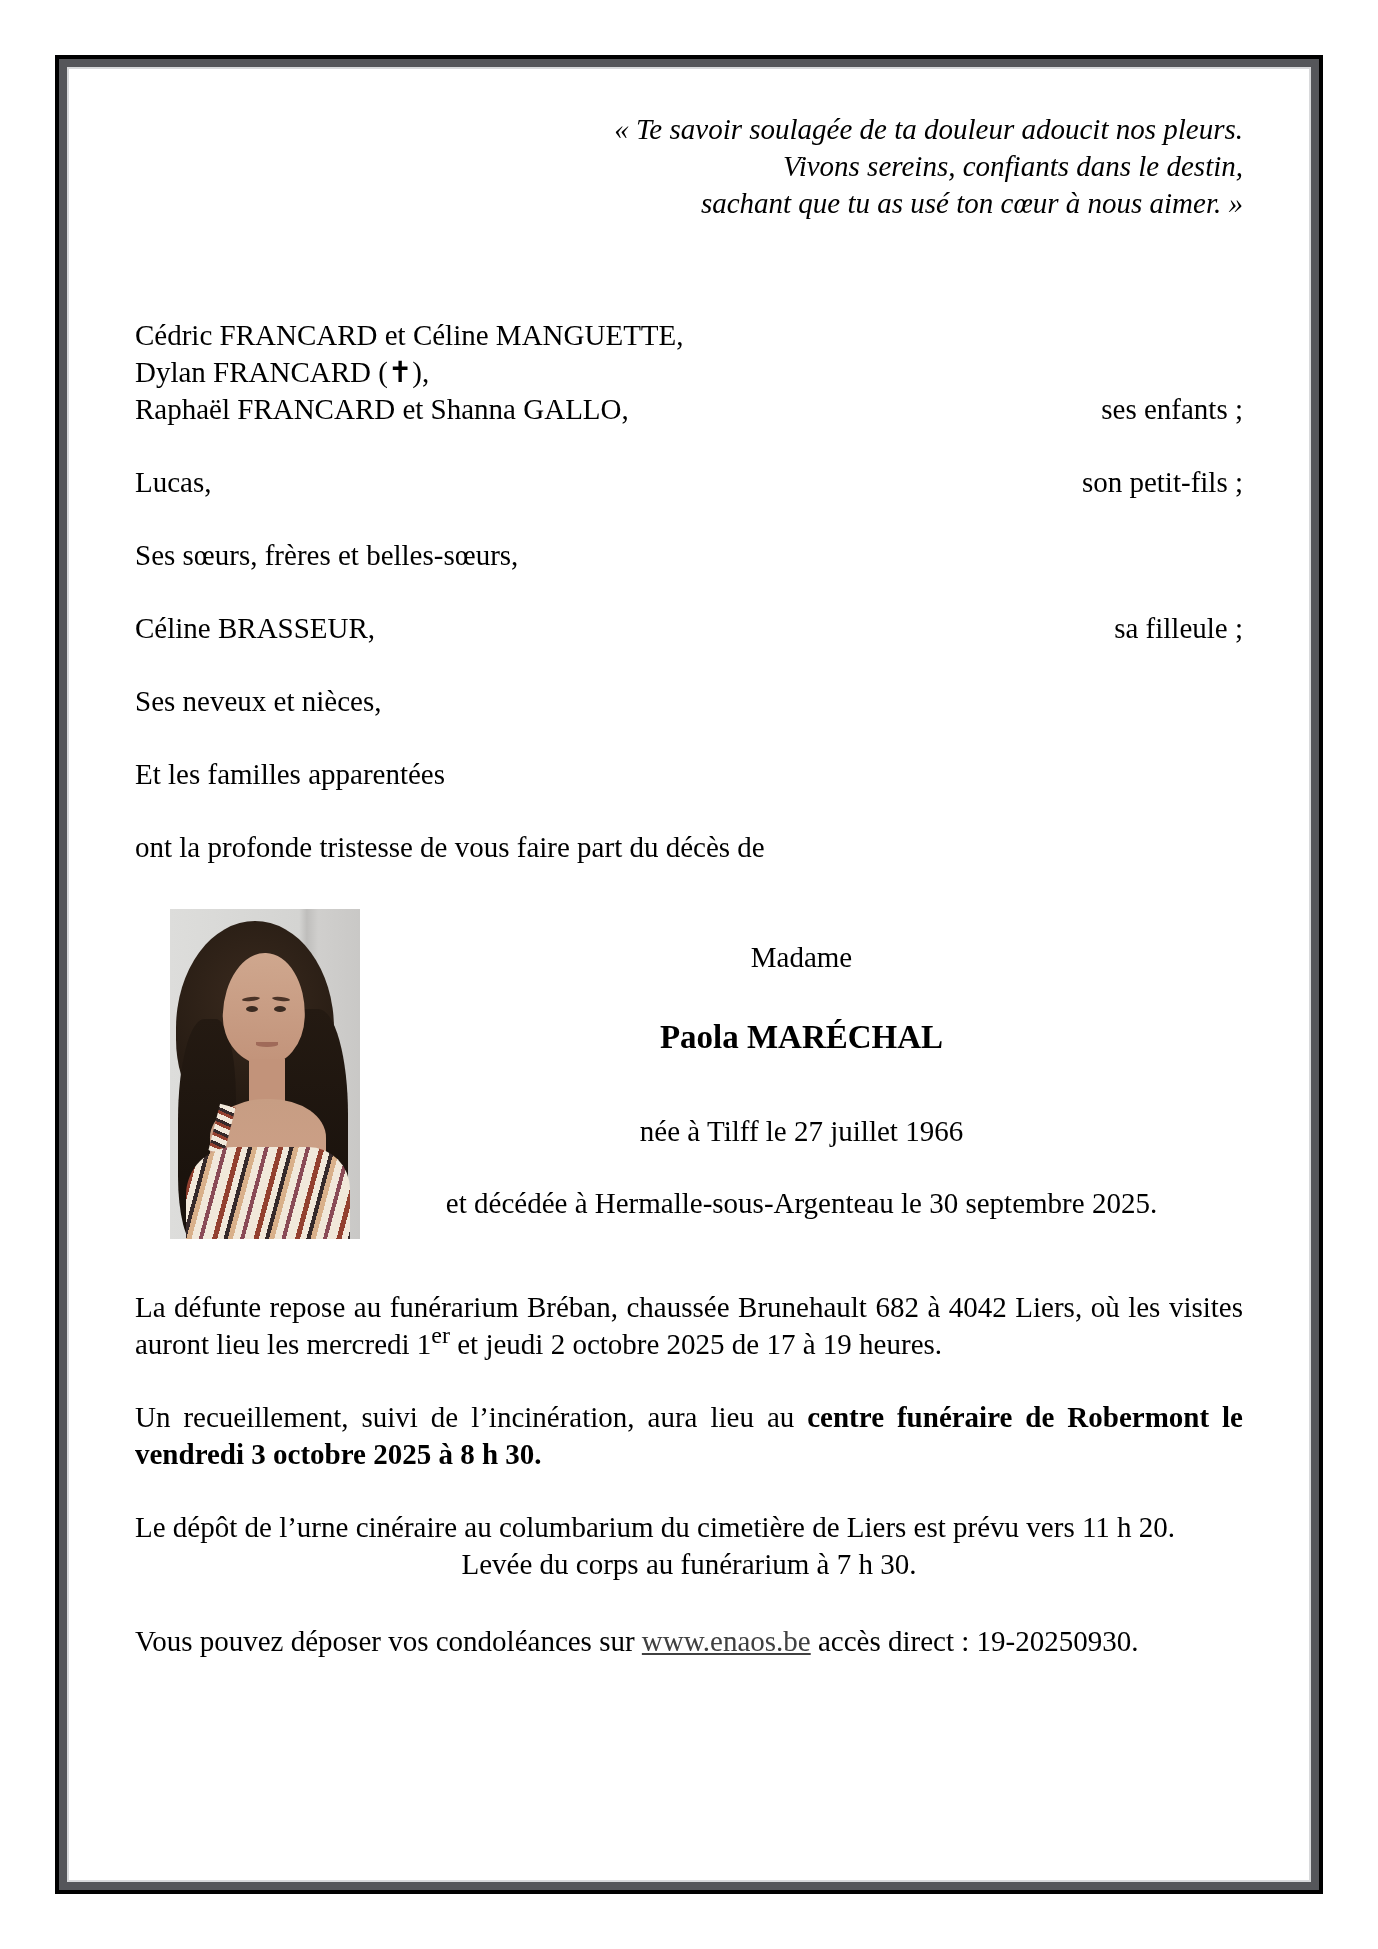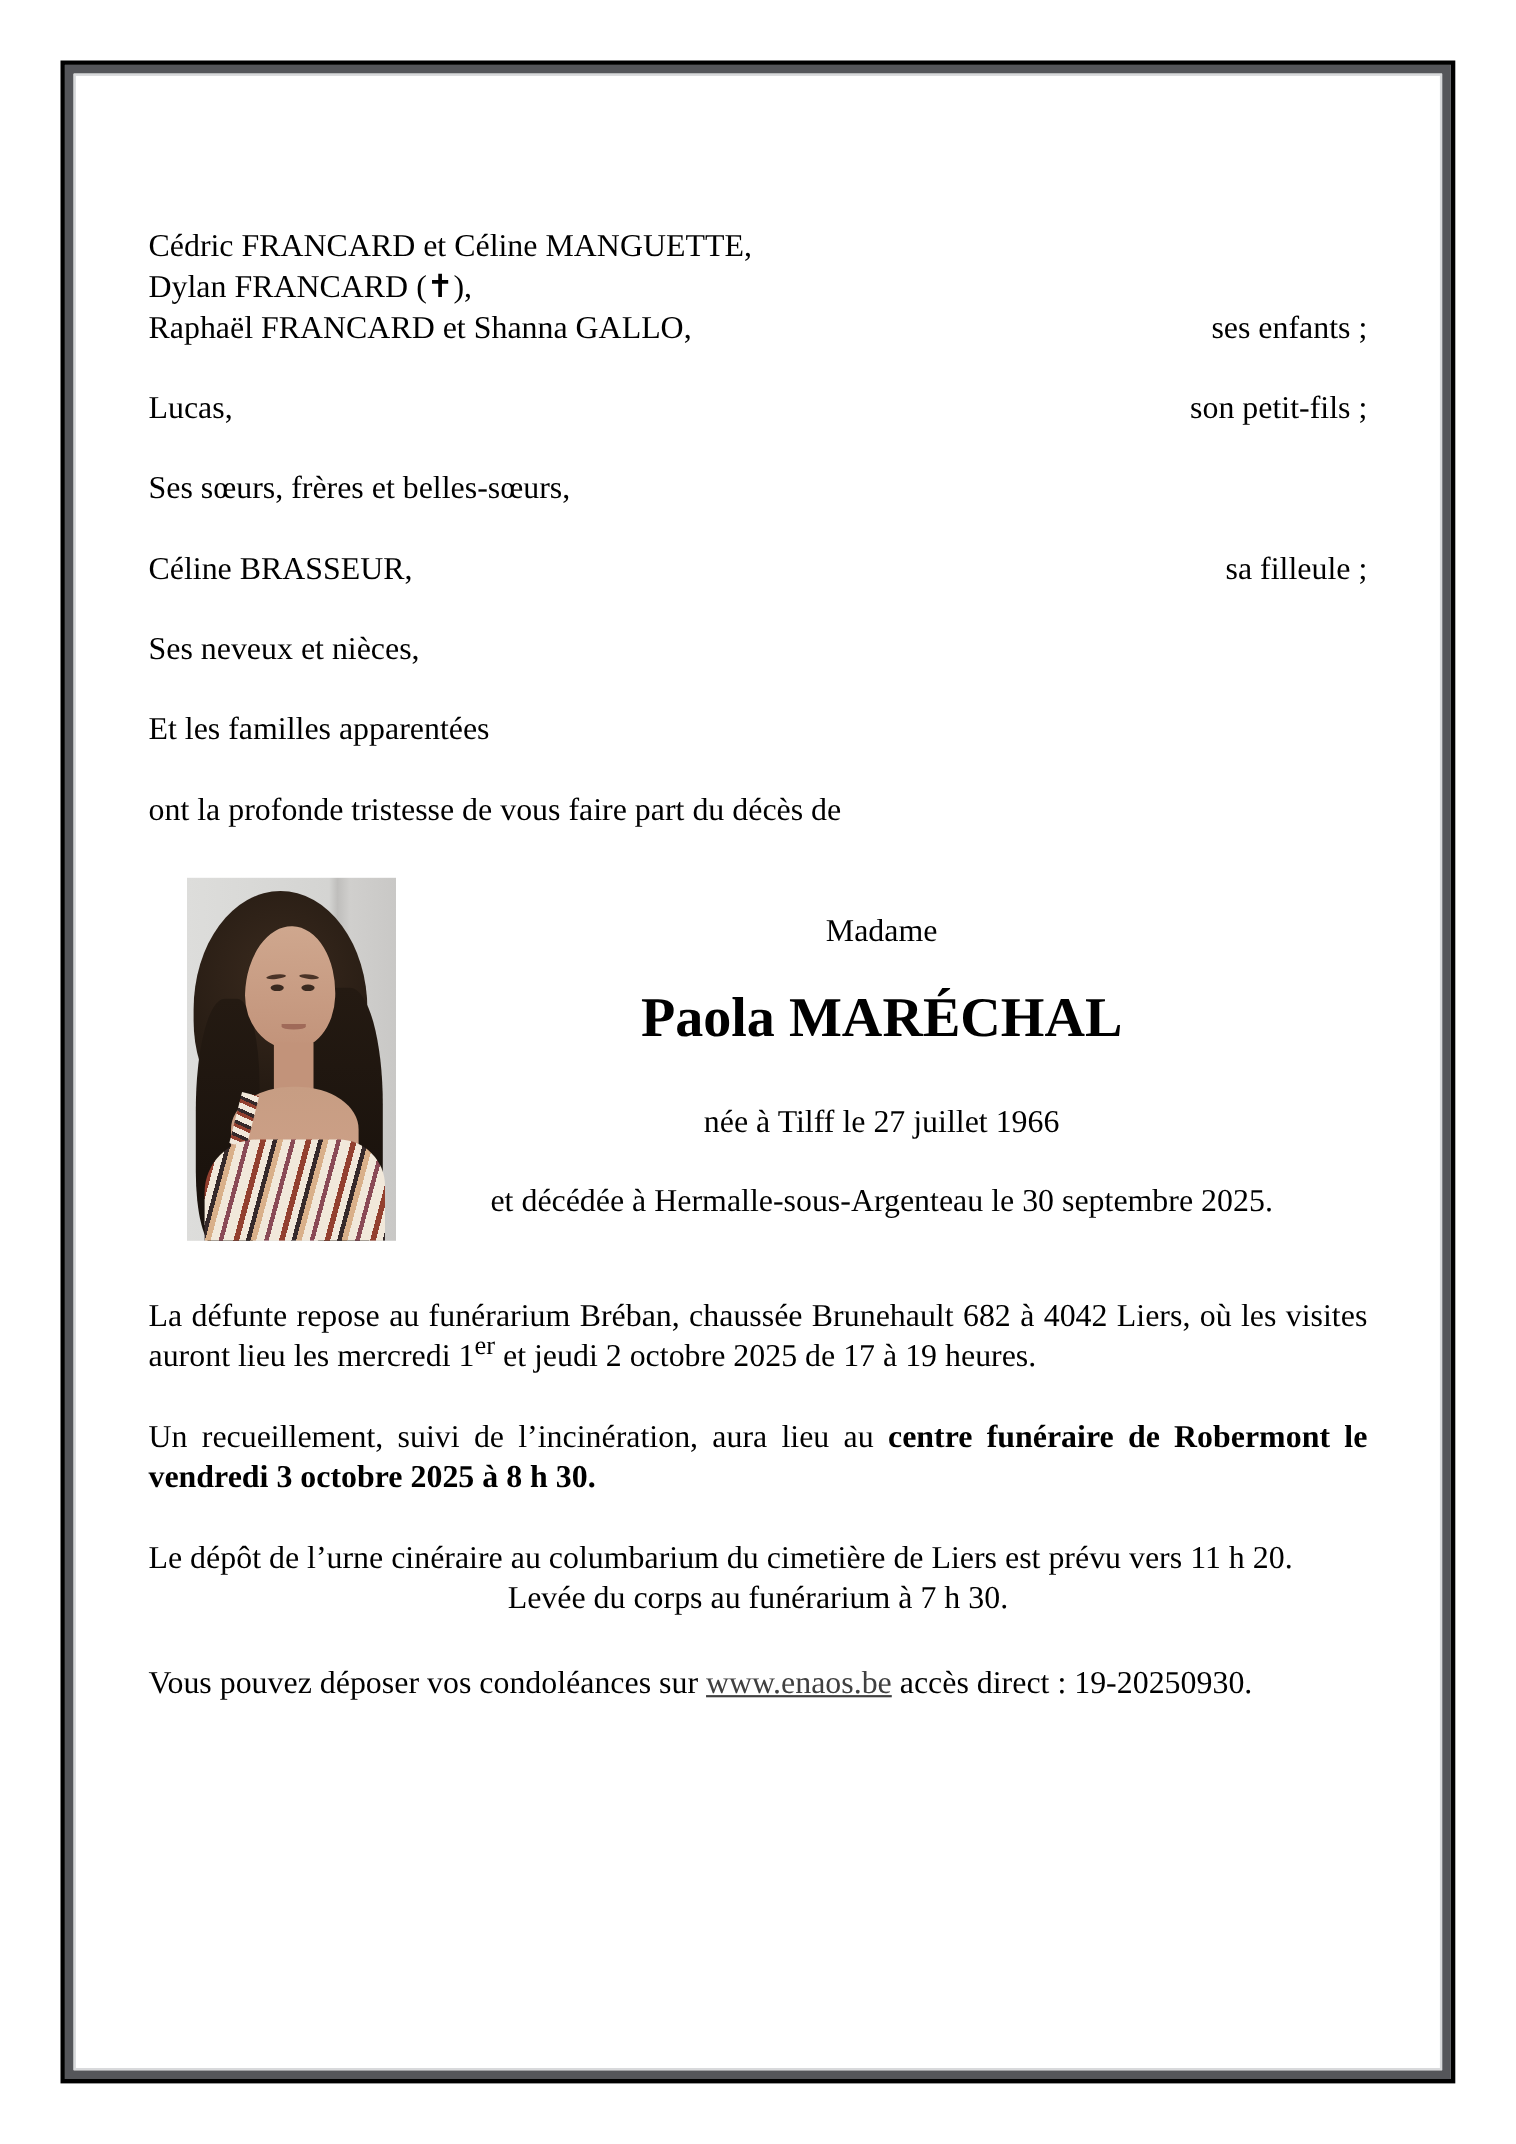--- a/index.html
+++ b/index.html
@@ -52,41 +52,46 @@
       #f1e8da 14px,#f1e8da 20px,#35292a 20px,#35292a 24px,
       #d9b08a 24px,#d9b08a 29px,#f1e8da 29px,#f1e8da 36px,
       #8a4a56 36px,#8a4a56 40px);
   }
   .strap {
     left:44px; top:196px; width:16px; height:48px; transform:rotate(14deg);
     background:repeating-linear-gradient(10deg,#f1e8da 0 5px,#93402f 5px 8px,#35292a 8px 11px);
   }
 
   .deceased-text { flex:1; text-align:center; padding-top:30px; }
-  .d-name { font-weight:bold; font-size:51px; line-height:50px; margin-top:36px; }
+  .d-name { font-weight:bold; font-size:33px; line-height:50px; margin-top:36px; }
   .d-birth { margin-top:51px; }
   .d-death { margin-top:35px; }
 
   .body-para { text-align:justify; margin-top:36px; }
   .first-para { margin-top:50px; }
   .centered-para { text-align:center; }
   .last-para { margin-top:40px; }
   .bold { font-weight:bold; }
   sup { font-size:24px; line-height:0; }
   .link { color:#404040; text-decoration:underline; cursor:pointer; }
 </style>
 </head>
 <body>
 
 <div class="page">
   <div class="frame">
     <div class="frame-mid">
       <div class="frame-inner">
         <div class="content">
 
+          <div class="quote">
+            <div>« Te savoir soulagée de ta douleur adoucit nos pleurs.</div>
+            <div>Vivons sereins, confiants dans le destin,</div>
+            <div>sachant que tu as usé ton cœur à nous aimer. »</div>
+          </div>
 
           <div class="family">
             <div class="fam-line">
               <span>Cédric FRANCARD et Céline MANGUETTE,</span>
               <span></span>
             </div>
             <div class="fam-line">
               <span>Dylan FRANCARD (✝),</span>
               <span></span>
             </div>

